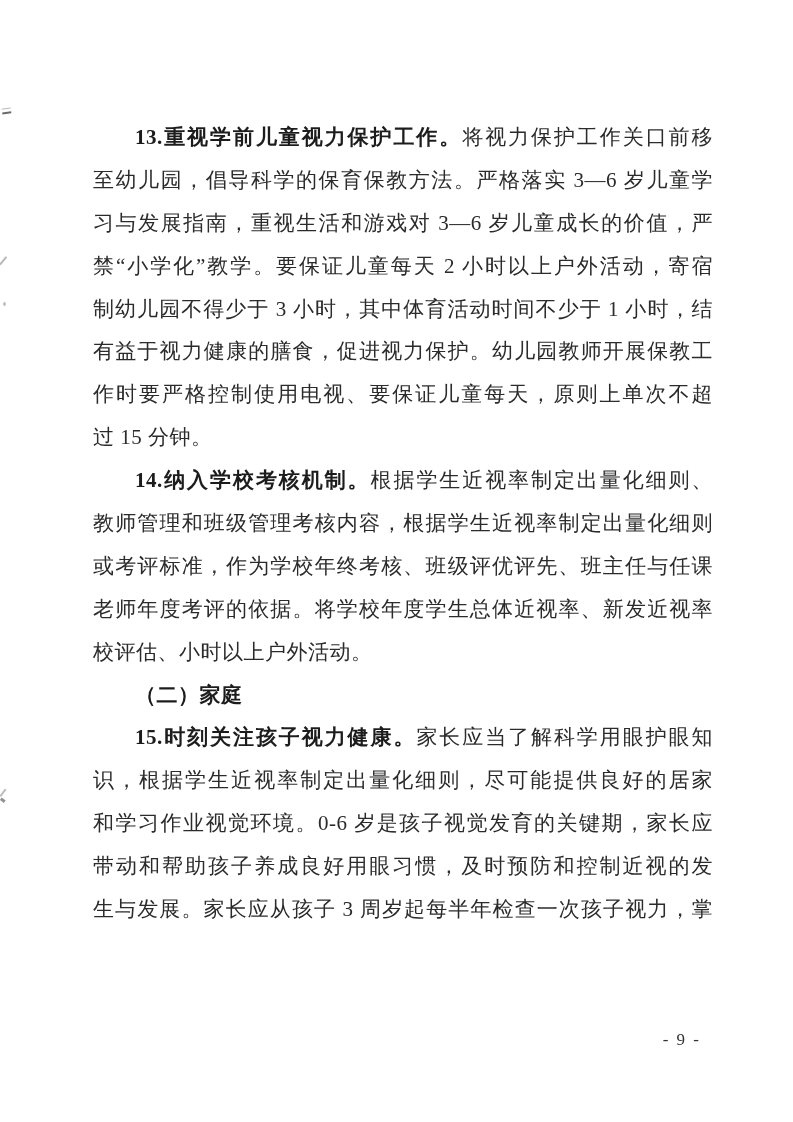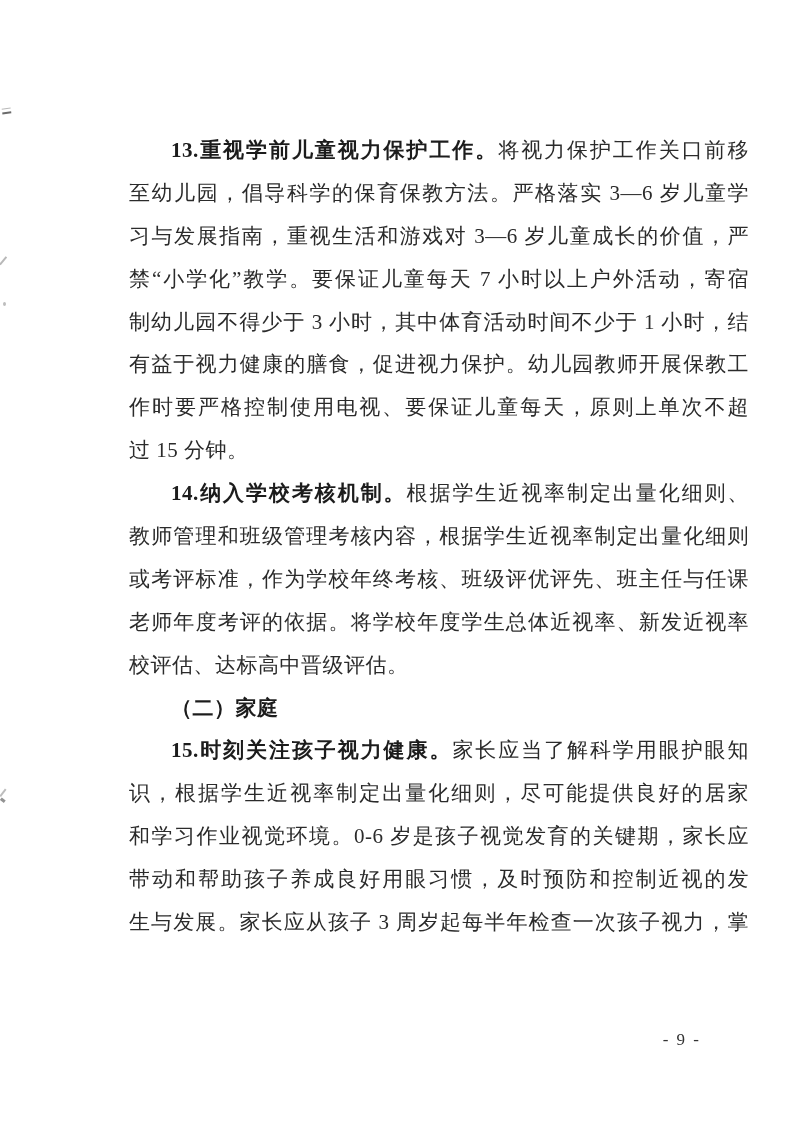--- a/index.html
+++ b/index.html
@@ -12,23 +12,22 @@
     width: 793px;
     height: 1122px;
     background: #ffffff;
     overflow: hidden;
     font-family: "Liberation Serif", "DejaVu Serif", serif;
     color: #272727;
   }
   .text-block {
     position: absolute;
     left: 93px;
-    top: 129px;
+    top: 116px;
     width: 620px;
-    margin-left: 36px;
   }
   .line {
     font-size: 21px;
     height: 42.9px;
     line-height: 42.9px;
     text-align: justify;
     text-align-last: justify;
     white-space: normal;
     color: #2b2b2b;
     letter-spacing: 0.5px;
@@ -91,30 +90,30 @@
 <div class="page">
   <span class="artifact artifact-1"></span>
   <span class="artifact artifact-2"></span>
   <span class="artifact artifact-3"></span>
   <span class="artifact artifact-4"></span>
 
   <div class="text-block">
       <div class="line indent"><span class="seg-bold">13.重视学前儿童视力保护工作。</span><span class="seg-regular">将视力保护工作关口前移</span></div>
       <div class="line"><span class="seg-regular">至幼儿园，倡导科学的保育保教方法。严格落实 3—6 岁儿童学</span></div>
       <div class="line"><span class="seg-regular">习与发展指南，重视生活和游戏对 3—6 岁儿童成长的价值，严</span></div>
-      <div class="line"><span class="seg-regular">禁“小学化”教学。要保证儿童每天 7 小时以上户外活动，寄宿</span></div>
+      <div class="line"><span class="seg-regular">禁“小学化”教学。要保证儿童每天 2 小时以上户外活动，寄宿</span></div>
       <div class="line"><span class="seg-regular">制幼儿园不得少于 3 小时，其中体育活动时间不少于 1 小时，结</span></div>
       <div class="line"><span class="seg-regular">有益于视力健康的膳食，促进视力保护。幼儿园教师开展保教工</span></div>
       <div class="line"><span class="seg-regular">作时要严格控制使用电视、要保证儿童每天，原则上单次不超</span></div>
       <div class="line no-stretch"><span class="seg-regular">过 15 分钟。</span></div>
       <div class="line indent"><span class="seg-bold">14.纳入学校考核机制。</span><span class="seg-regular">根据学生近视率制定出量化细则、</span></div>
       <div class="line"><span class="seg-regular">教师管理和班级管理考核内容，根据学生近视率制定出量化细则</span></div>
       <div class="line"><span class="seg-regular">或考评标准，作为学校年终考核、班级评优评先、班主任与任课</span></div>
       <div class="line"><span class="seg-regular">老师年度考评的依据。将学校年度学生总体近视率、新发近视率</span></div>
-      <div class="line no-stretch"><span class="seg-regular">校评估、达标高中晋级评估。</span></div>
+      <div class="line no-stretch"><span class="seg-regular">校评估、小时以上户外活动。</span></div>
       <div class="line indent no-stretch"><span class="seg-bold">（二）家庭</span></div>
       <div class="line indent"><span class="seg-bold">15.时刻关注孩子视力健康。</span><span class="seg-regular">家长应当了解科学用眼护眼知</span></div>
       <div class="line"><span class="seg-regular">识，根据学生近视率制定出量化细则，尽可能提供良好的居家</span></div>
       <div class="line"><span class="seg-regular">和学习作业视觉环境。0-6 岁是孩子视觉发育的关键期，家长应</span></div>
       <div class="line"><span class="seg-regular">带动和帮助孩子养成良好用眼习惯，及时预防和控制近视的发</span></div>
       <div class="line"><span class="seg-regular">生与发展。家长应从孩子 3 周岁起每半年检查一次孩子视力，掌</span></div>
     </div>
 
   <div class="page-number">- 9 -</div>
 </div>

